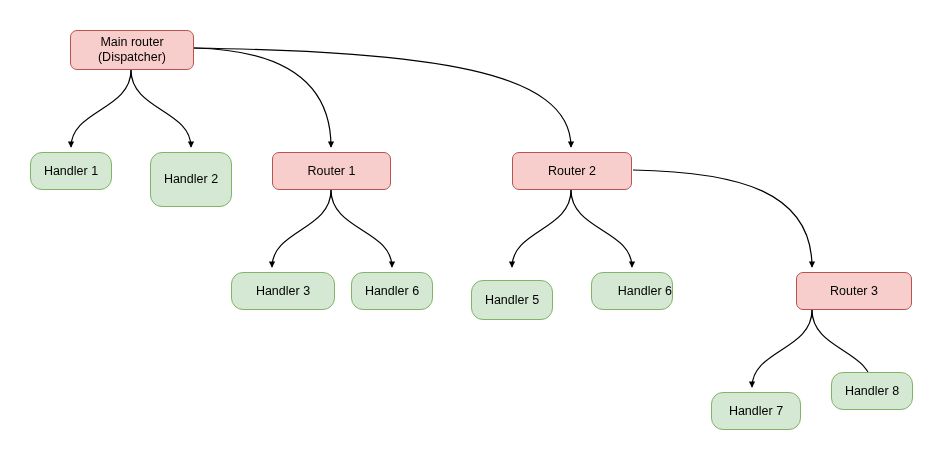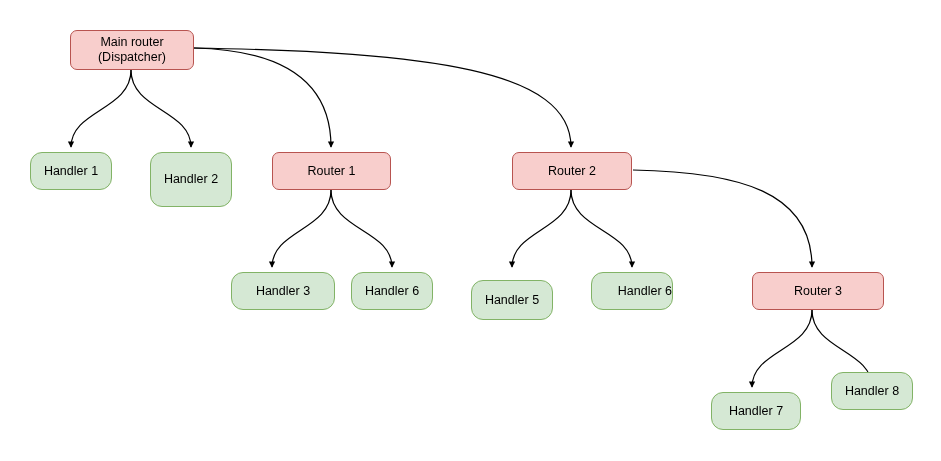--- a/index.html
+++ b/index.html
@@ -77,17 +77,17 @@
       <div class="node router" style="left: 70px; top: 30px; width: 124px; height: 40px;"><span>Main router
 (Dispatcher)</span></div>
       <div class="node handler" style="left: 30px; top: 152px; width: 82px; height: 38px;"><span>Handler 1</span></div>
       <div class="node handler" style="left: 150px; top: 152px; width: 82px; height: 55px;"><span>Handler 2</span></div>
       <div class="node router" style="left: 272px; top: 152px; width: 119px; height: 38px;"><span>Router 1</span></div>
       <div class="node router" style="left: 512px; top: 152px; width: 120px; height: 38px;"><span>Router 2</span></div>
       <div class="node handler" style="left: 231px; top: 272px; width: 104px; height: 38px;"><span>Handler 3</span></div>
       <div class="node handler" style="left: 351px; top: 272px; width: 82px; height: 38px;"><span>Handler 6</span></div>
       <div class="node handler" style="left: 471px; top: 280px; width: 82px; height: 40px;"><span>Handler 5</span></div>
       <div class="node handler" style="left: 591px; top: 272px; width: 82px; height: 38px; justify-content: flex-end;"><span>Handler 6</span></div>
-      <div class="node router" style="left: 752px; top: 272px; width: 132px; height: 38px;"><span>Router 3</span></div>
+      <div class="node router" style="left: 796px; top: 272px; width: 116px; height: 38px;"><span>Router 3</span></div>
       <div class="node handler" style="left: 711px; top: 392px; width: 90px; height: 38px;"><span>Handler 7</span></div>
       <div class="node handler" style="left: 831px; top: 372px; width: 82px; height: 38px;"><span>Handler 8</span></div>
     </div>
 </div>
 
 </body></html>

